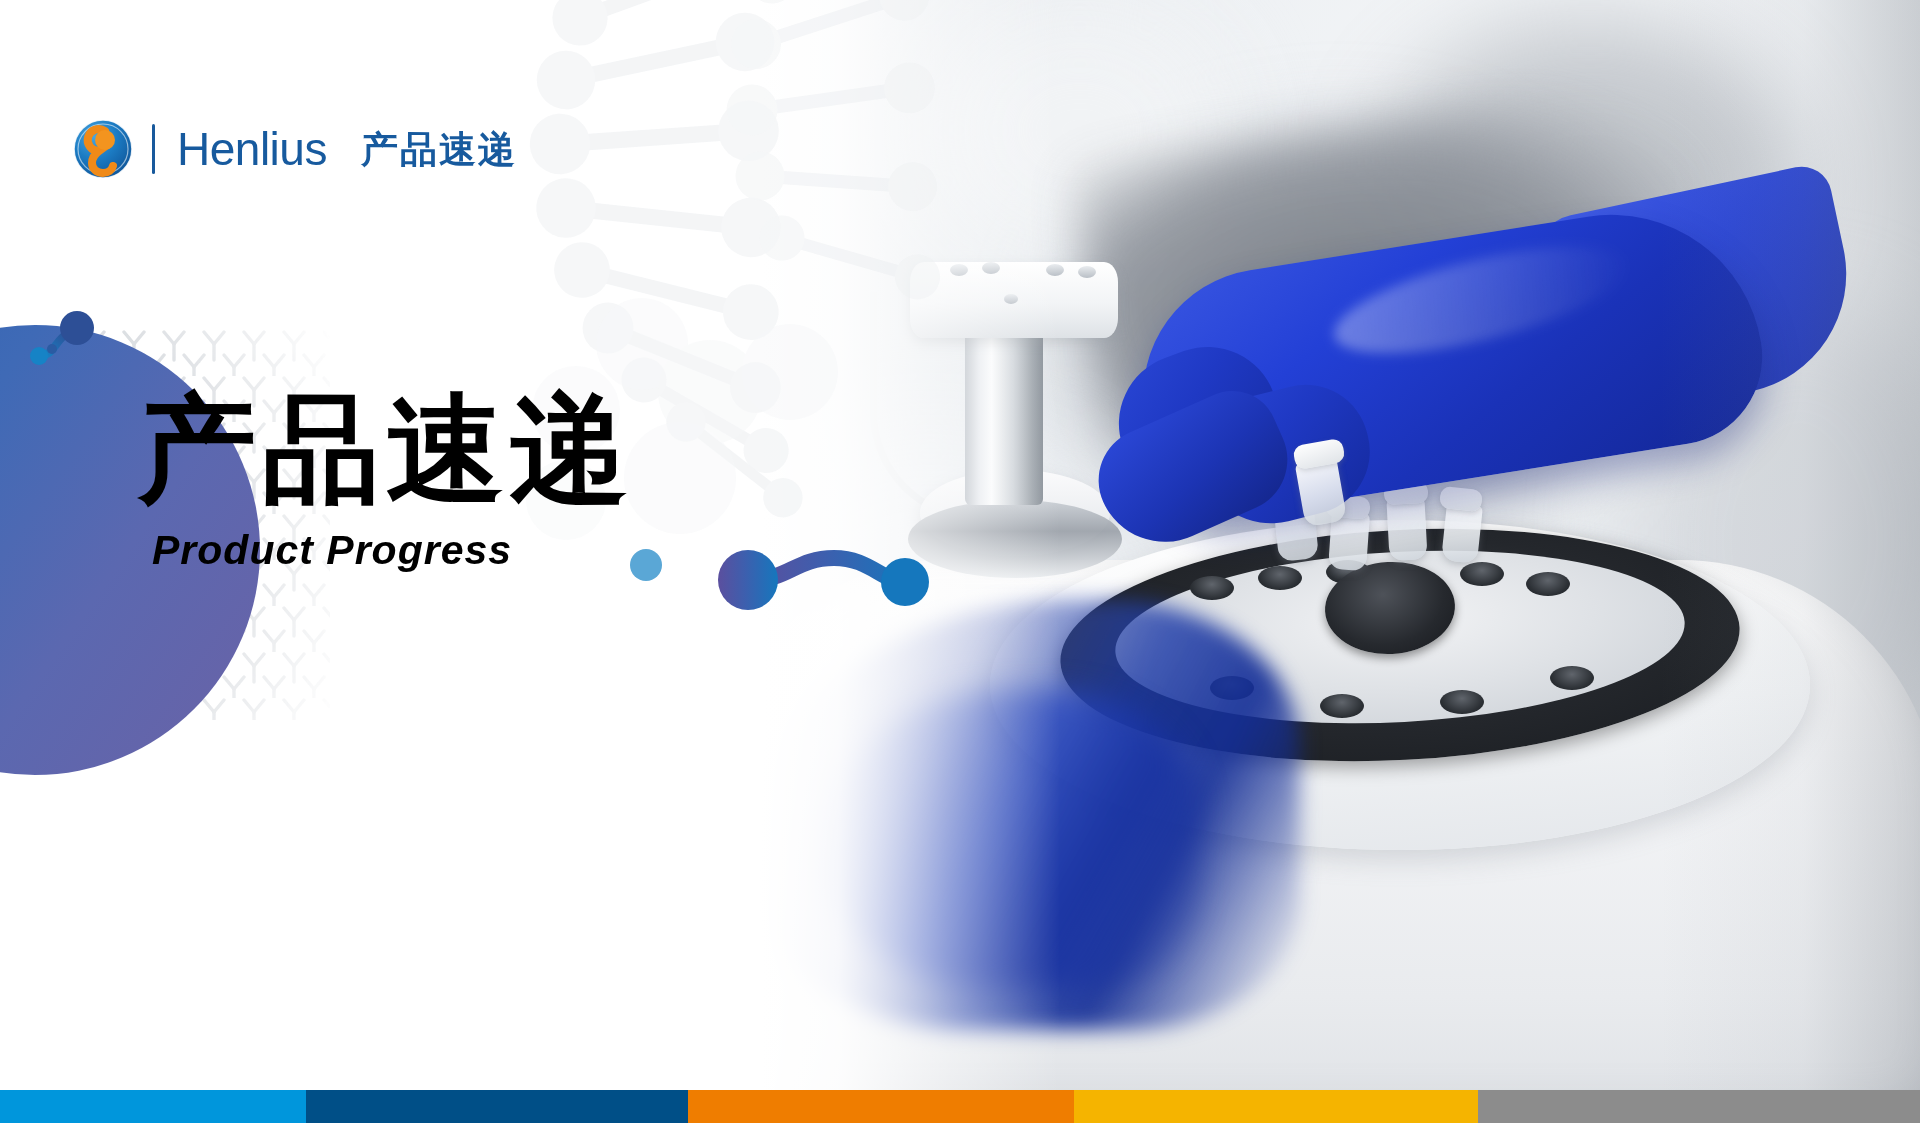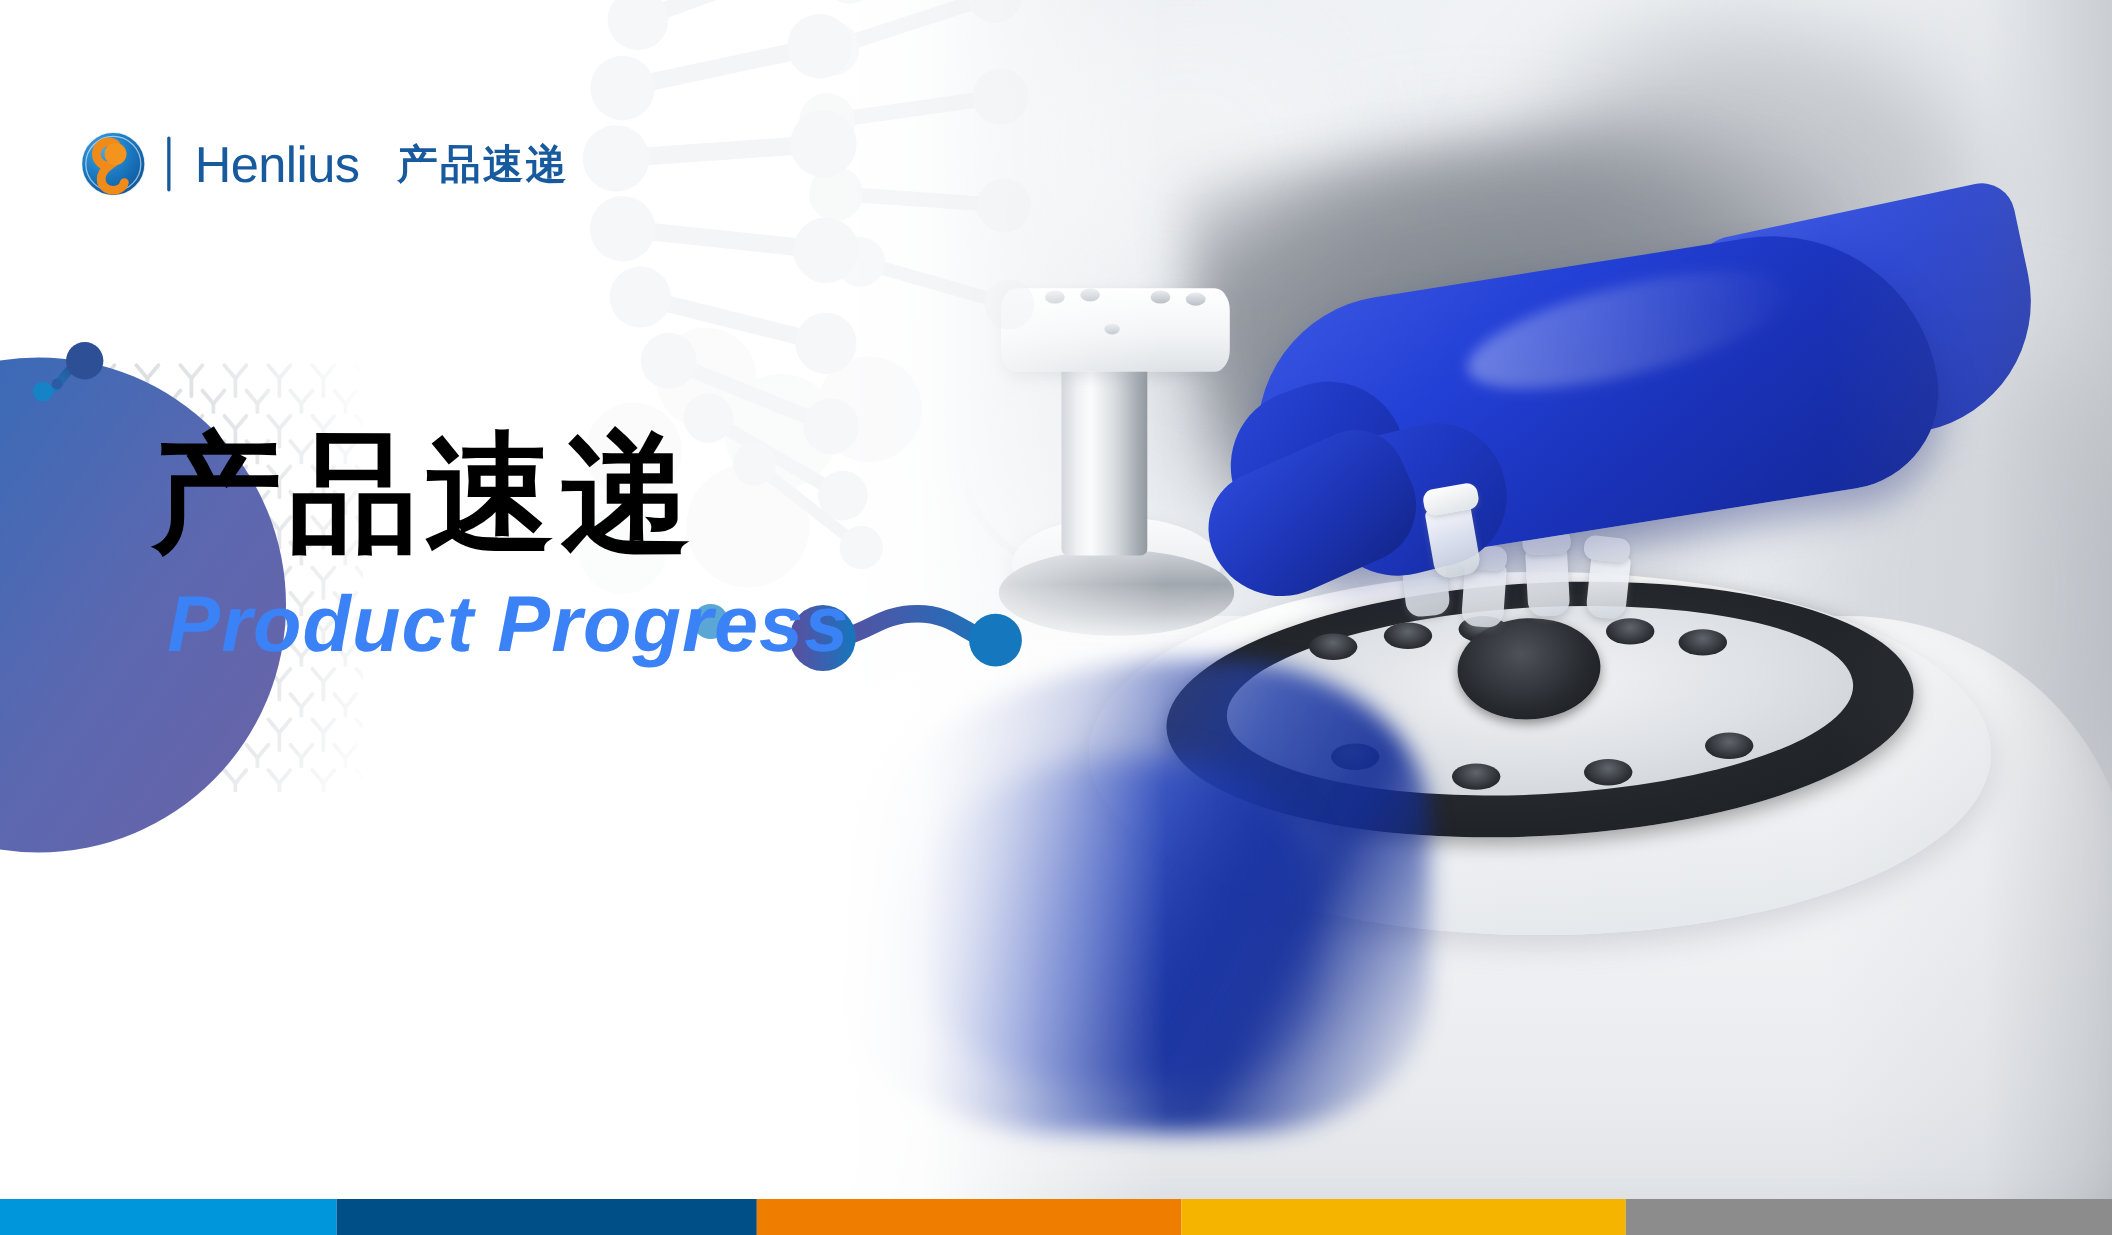--- a/index.html
+++ b/index.html
@@ -267,22 +267,22 @@
 
   
   .title-cn {
     position:absolute; left:138px; top:388px;
     font-size:118px; font-weight:bold; color:#000000;
     letter-spacing:6px; line-height:1.05;
     white-space:nowrap;
   }
   .title-en {
     position:absolute; left:152px; top:527px;
-    font-size:72px; font-weight:bold; font-style:italic;
-    color:#3b82f6; letter-spacing:1px; white-space:nowrap;
+    font-size:41px; font-weight:bold; font-style:italic;
+    color:#000000; letter-spacing:1px; white-space:nowrap;
   }
 
   
   .bottombar {
     position:absolute; left:0; bottom:0; width:1920px; height:33px;
     display:flex;
   }
   .bottombar span { height:100%; display:block; }
 </style>
 </head>

